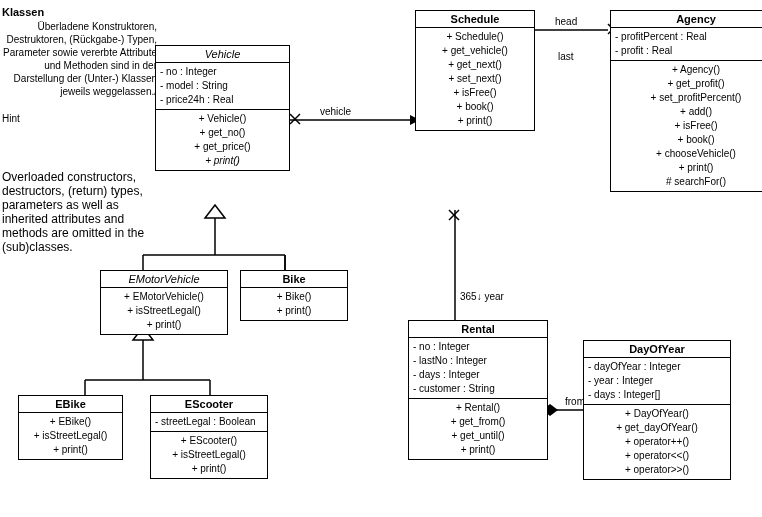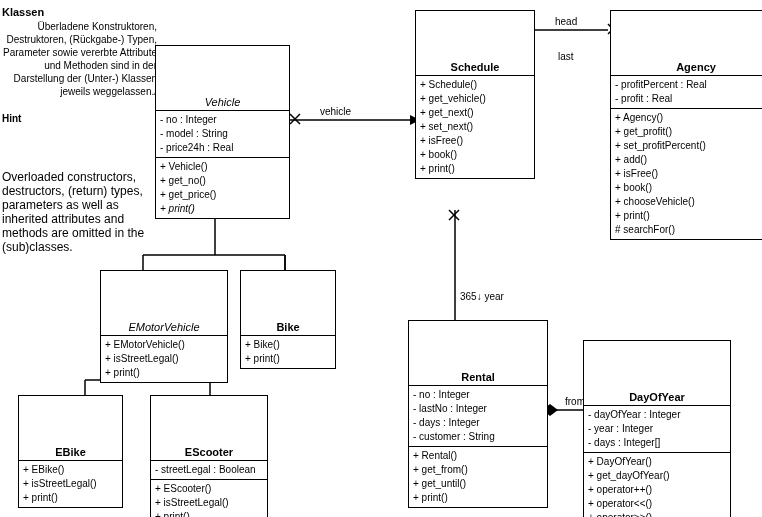--- a/index.html
+++ b/index.html
@@ -21,52 +21,52 @@
       position: absolute;
       border: 1px solid #000;
       background: #fff;
     }
     .uml-box .box-title {
       text-align: center;
       padding: 2px 4px;
       border-bottom: 1px solid #000;
       font-weight: bold;
       font-size: 11px;
-      margin-top: 48px;
     }
     .uml-box .box-title.italic {
       font-style: italic;
       font-weight: normal;
     }
     .uml-box .box-section {
       padding: 2px 4px;
       border-bottom: 1px solid #000;
       font-size: 10px;
       line-height: 14px;
     }
     .uml-box .box-section:last-child {
       border-bottom: none;
+      text-align: center;
     }
     .uml-box .box-section p {
       white-space: nowrap;
     }
     .hint-box {
       position: absolute;
       left: 0;
       top: 0;
       width: 155px;
       font-size: 10px;
       line-height: 14px;
     }
     .hint-box .hint-title {
       font-weight: bold;
       font-size: 11px;
     }
     .hint-box .hint-subtitle {
-      font-weight: bold;
+      font-weight: normal;
     }
     
     .connector-svg {
       position: absolute;
       top: 0;
       left: 0;
       width: 762px;
       height: 517px;
       pointer-events: none;
     }
@@ -187,21 +187,21 @@
 
   <div class="uml-box" style="left:100px; top:270px; width:128px;">
     <div class="box-title italic">EMotorVehicle</div>
     <div class="box-section">
       <p>+ EMotorVehicle()</p>
       <p>+ isStreetLegal()</p>
       <p>+ print()</p>
     </div>
   </div>
 
-  <div class="uml-box" style="left:240px; top:270px; width:96px;">
+  <div class="uml-box" style="left:240px; top:270px; width:108px;">
     <div class="box-title">Bike</div>
     <div class="box-section">
       <p>+ Bike()</p>
       <p>+ print()</p>
     </div>
   </div>
 
   <div class="uml-box" style="left:18px; top:395px; width:105px;">
     <div class="box-title">EBike</div>
     <div class="box-section">

